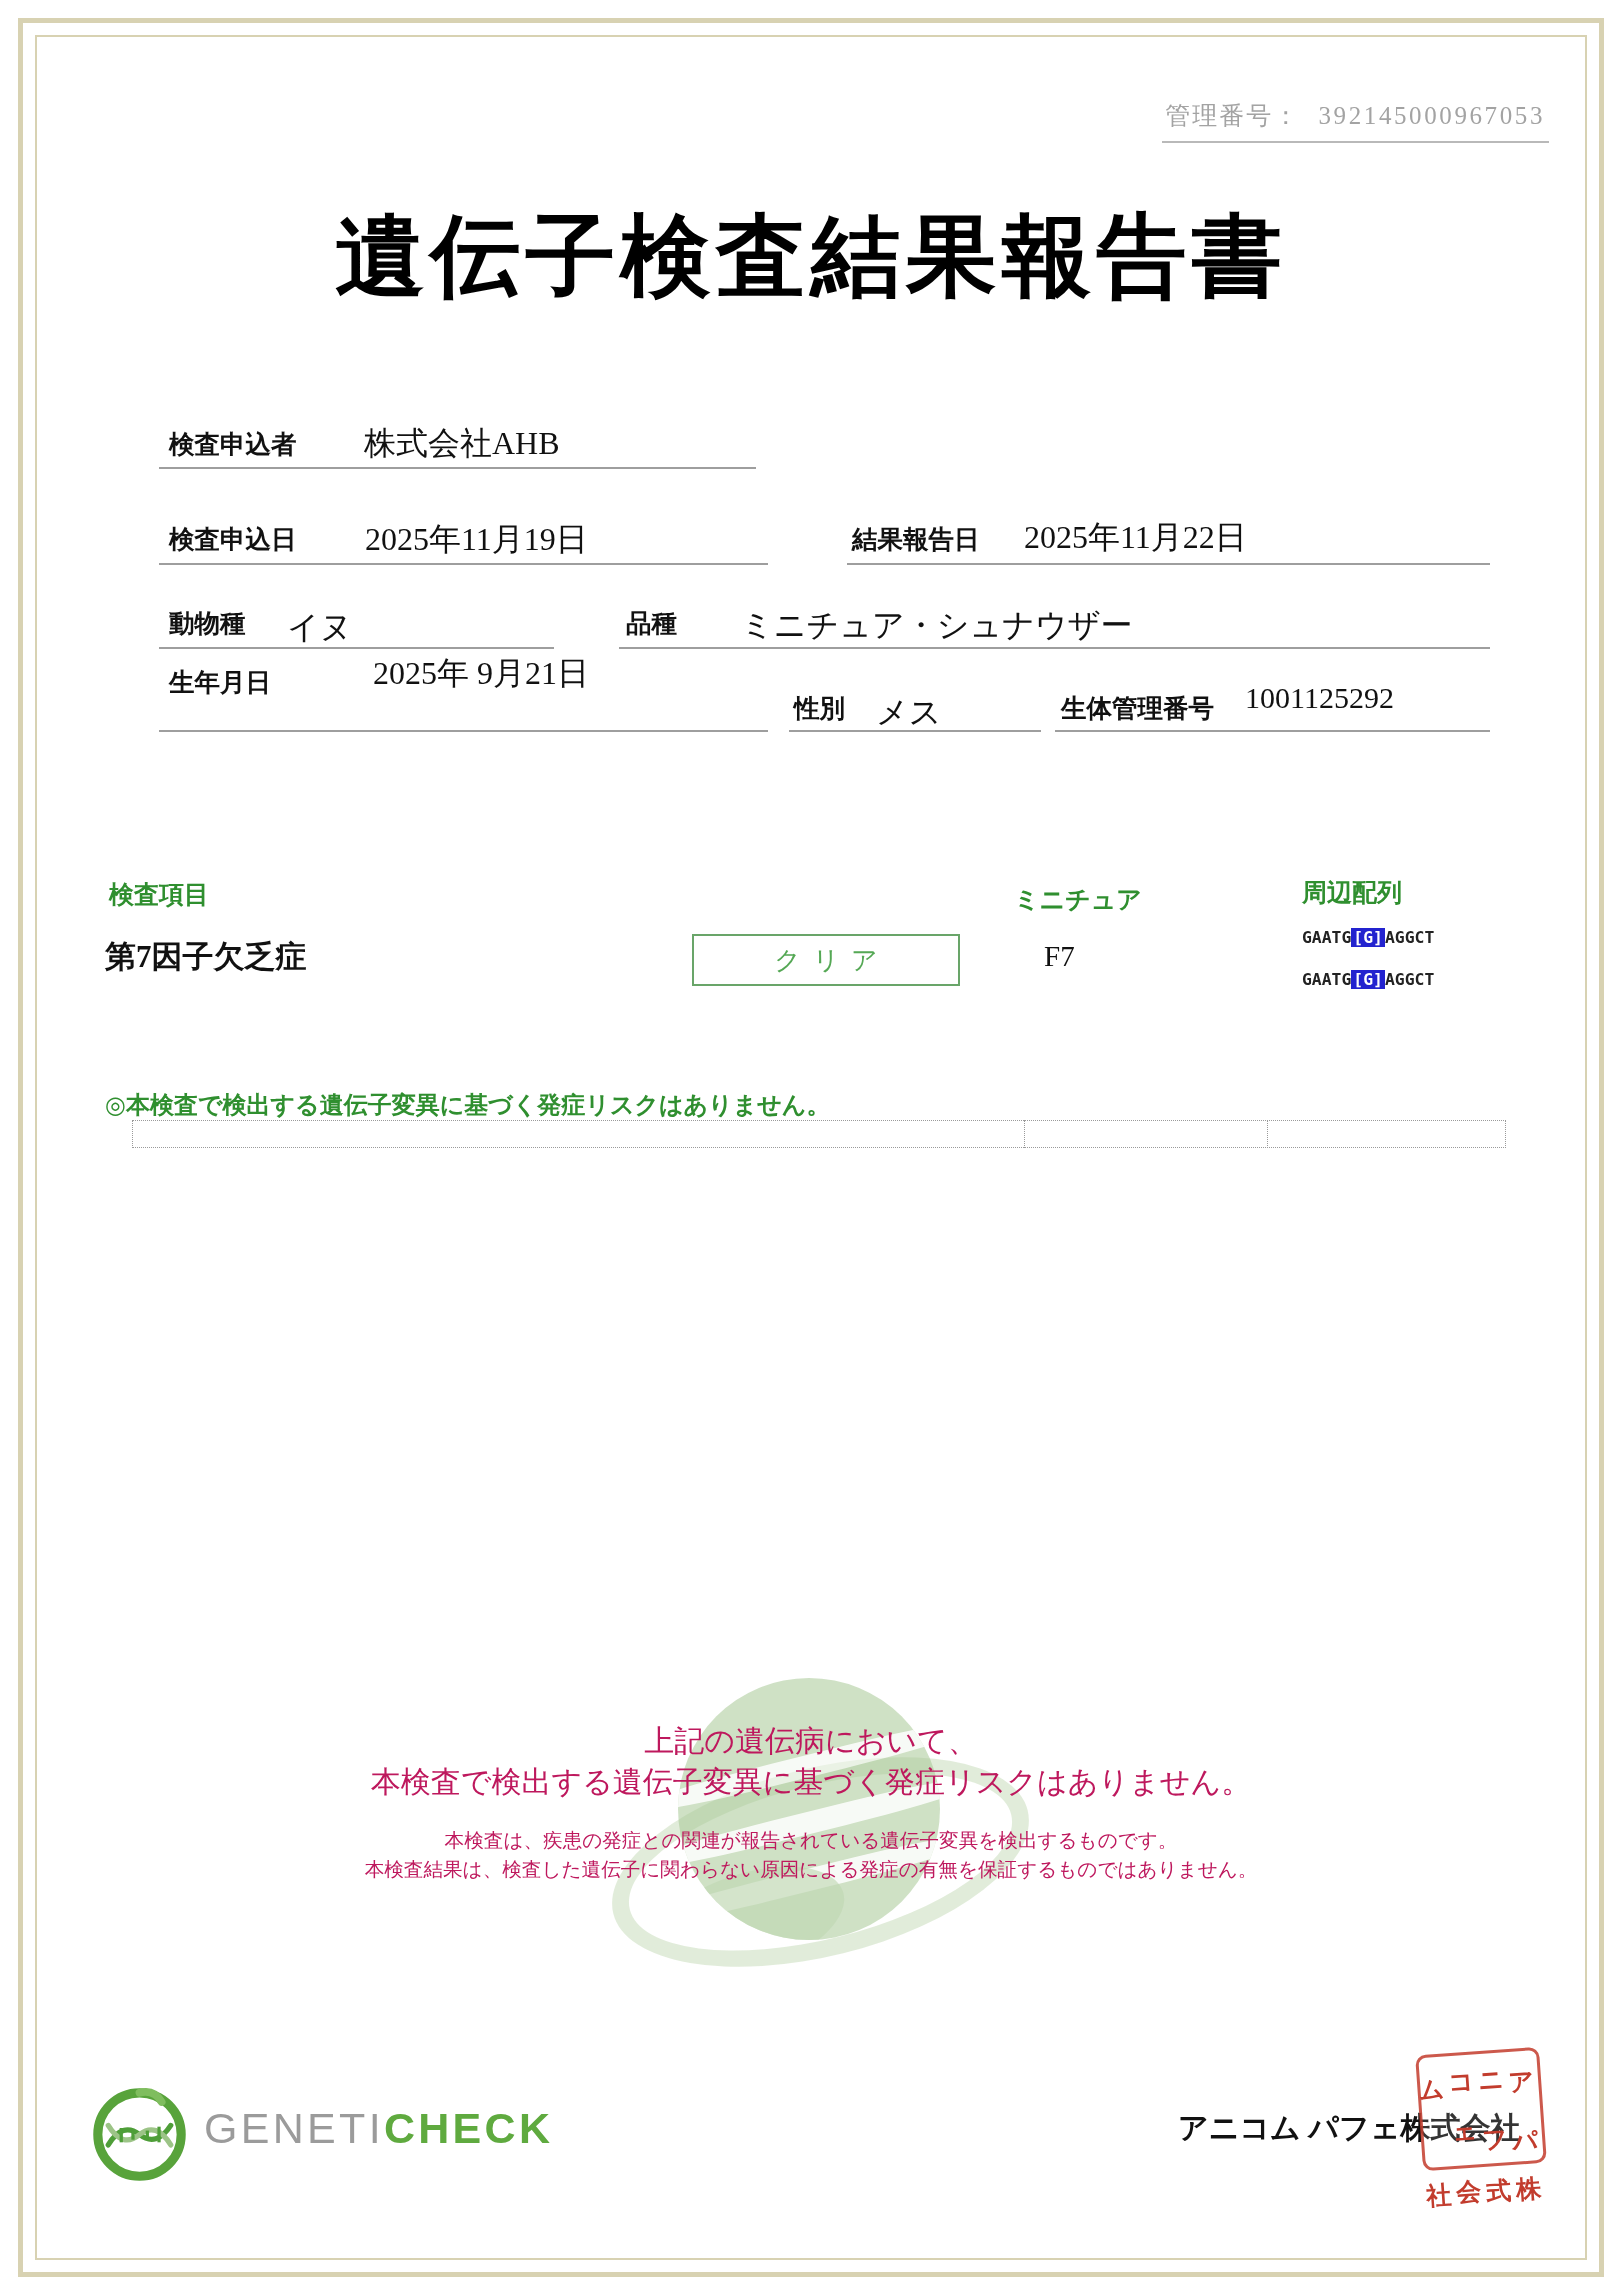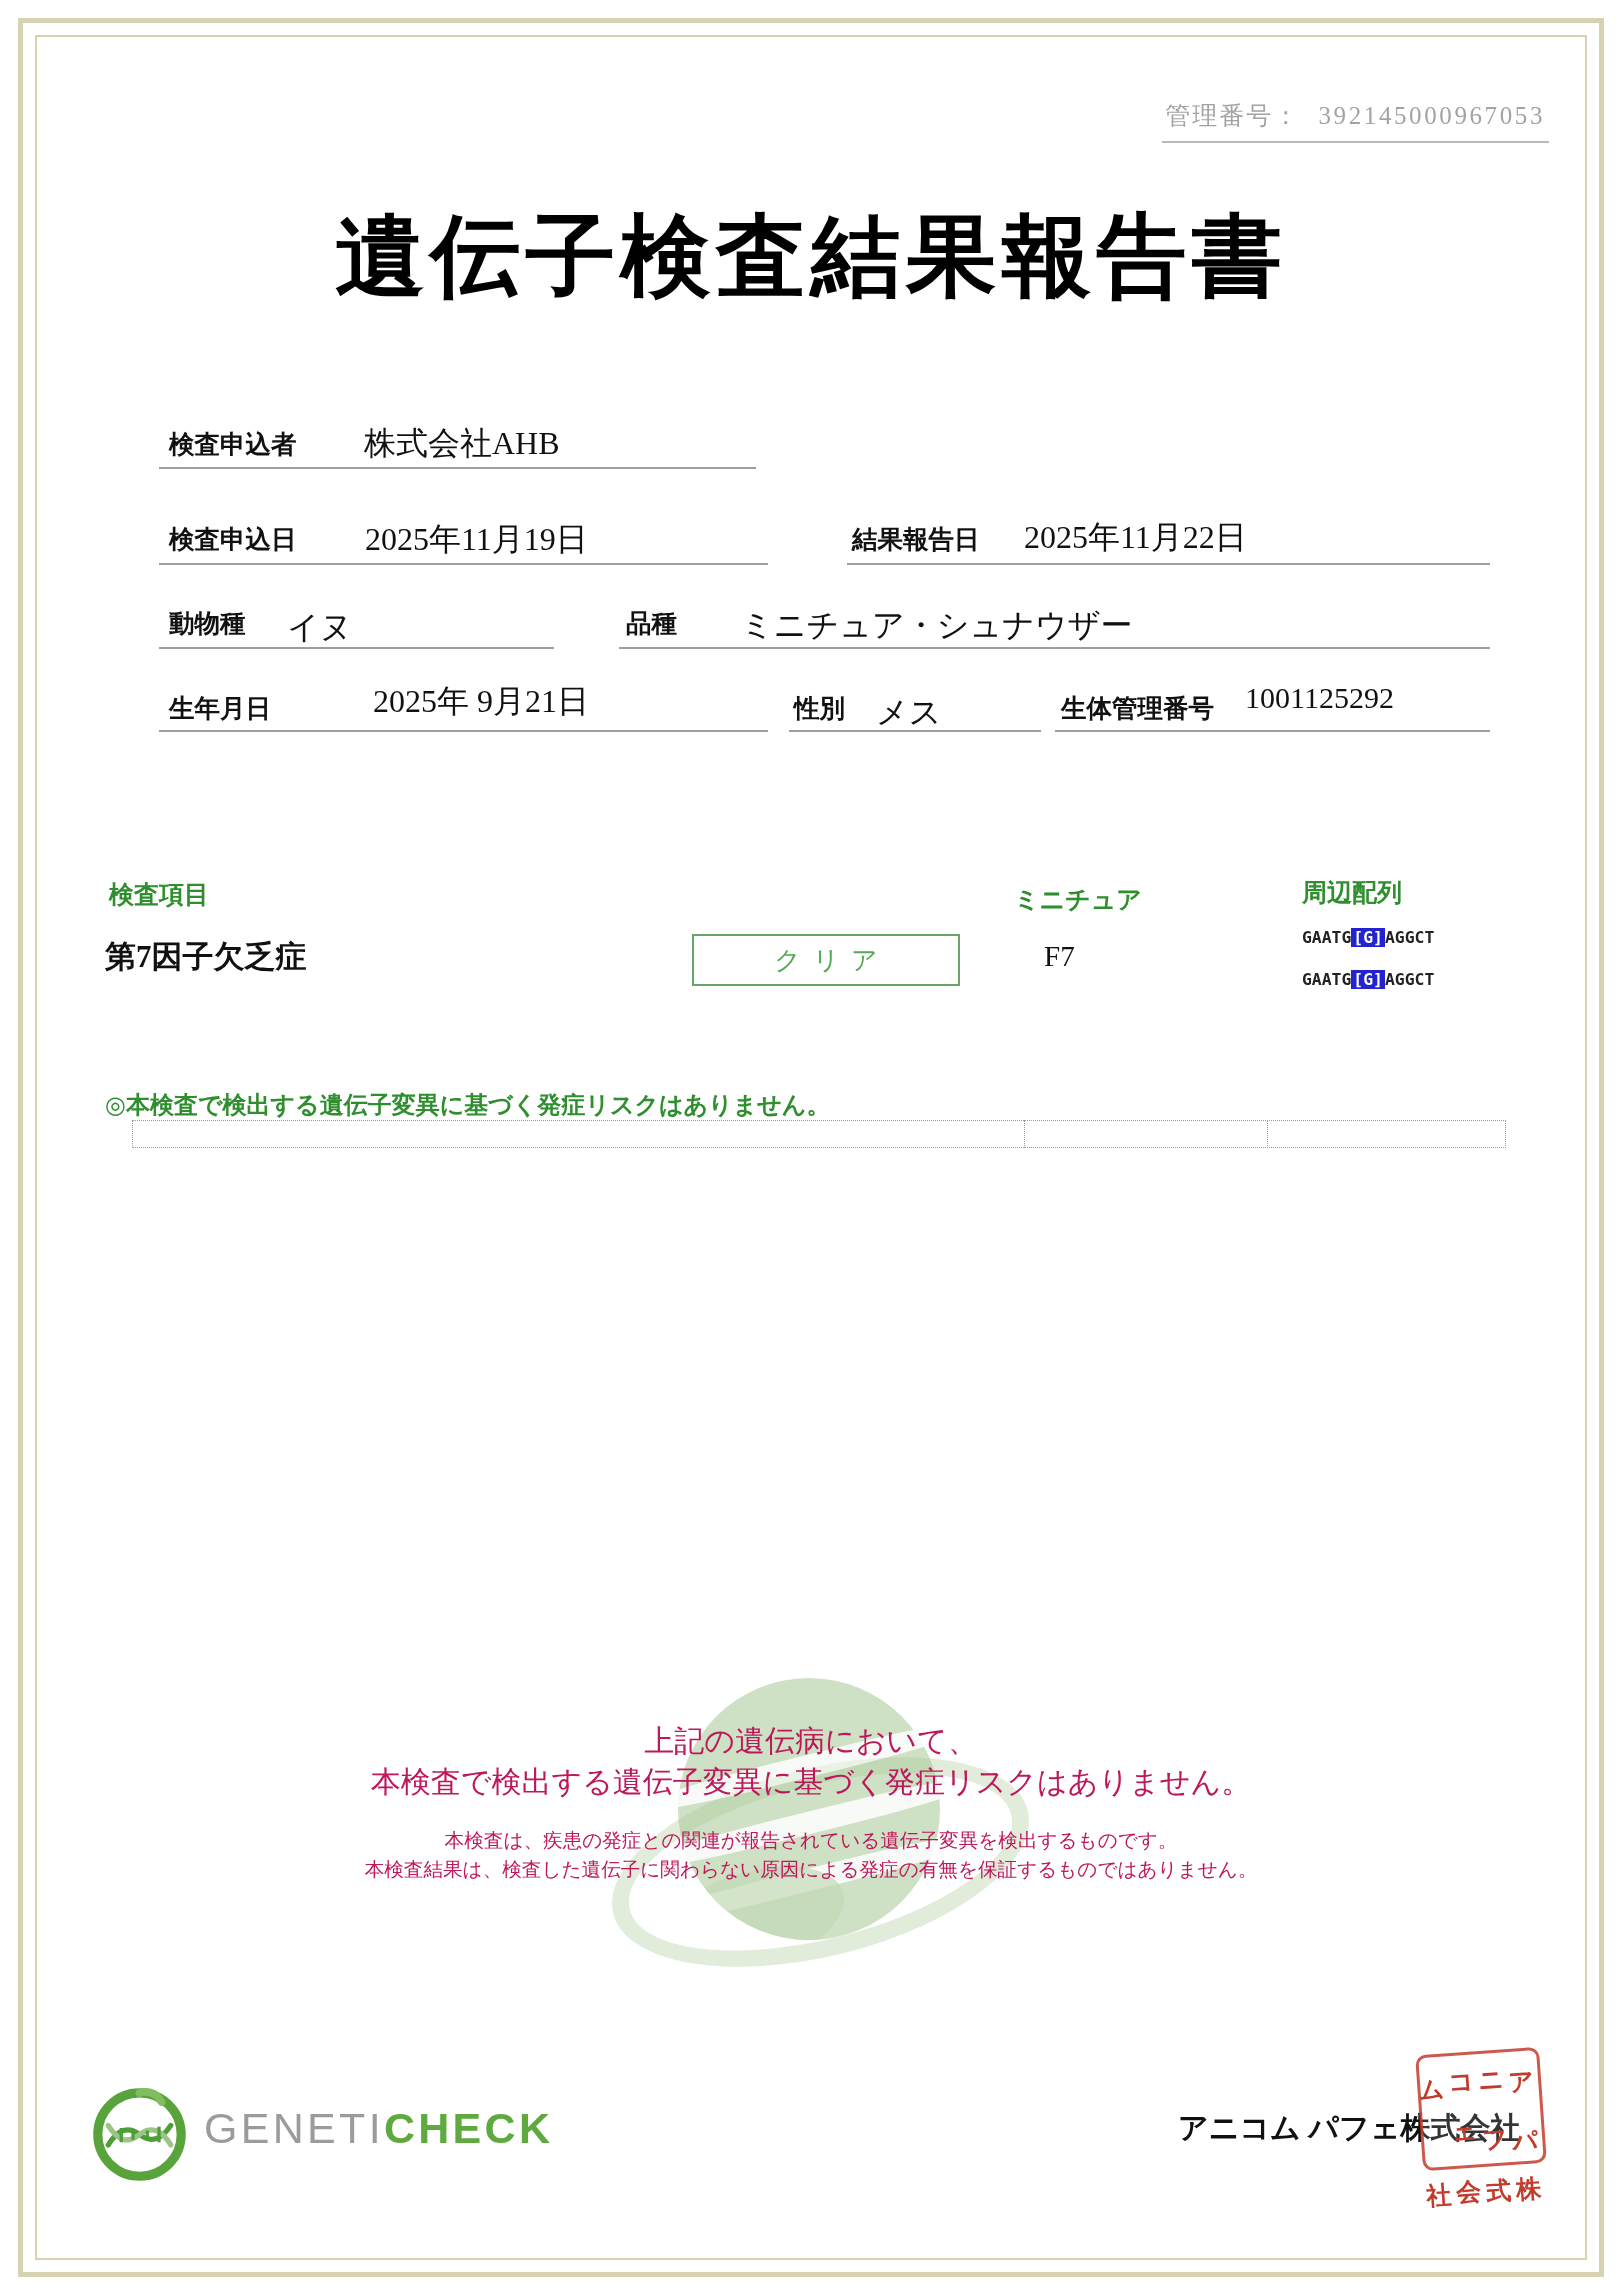--- a/index.html
+++ b/index.html
@@ -30,21 +30,21 @@
   .l-applicant { left:169px; top:427px; }   .v-applicant { left:364px; top:422px; }
   .u1 { left:159px; top:467px; width:597px; }
   .l-applydate { left:169px; top:522px; }   .v-applydate { left:365px; top:518px; }
   .u2a { left:159px; top:563px; width:609px; }
   .l-reportdate { left:852px; top:522px; } .v-reportdate { left:1024px; top:516px; }
   .u2b { left:847px; top:563px; width:643px; }
   .l-species { left:169px; top:606px; }     .v-species { left:287px; top:606px; }
   .u3a { left:159px; top:647px; width:395px; }
   .l-breed { left:626px; top:606px; }       .v-breed { left:741px; top:604px; }
   .u3b { left:619px; top:647px; width:871px; }
-  .l-birth { left:169px; top:691px; }      .v-birth { left:373px; top:680px; }
+  .l-birth { left:169px; top:665px; }      .v-birth { left:373px; top:652px; }
   .u4a { left:159px; top:730px; width:609px; }
   .l-sex { left:794px; top:691px; }       .v-sex { left:876px; top:691px; }
   .u4b { left:789px; top:730px; width:252px; }
   .l-bioid { left:1061px; top:691px; }     .v-bioid { left:1245px; top:681px; font-size:30px; }
   .u4c { left:1055px; top:730px; width:435px; }
 
   
   .ghead { position:absolute; font-size:25px; font-weight:700; color:#2f8f2f; white-space:nowrap; }
   .h-item { left:109px; top:878px; }
   .h-gene { left:1014px; top:883px; }

